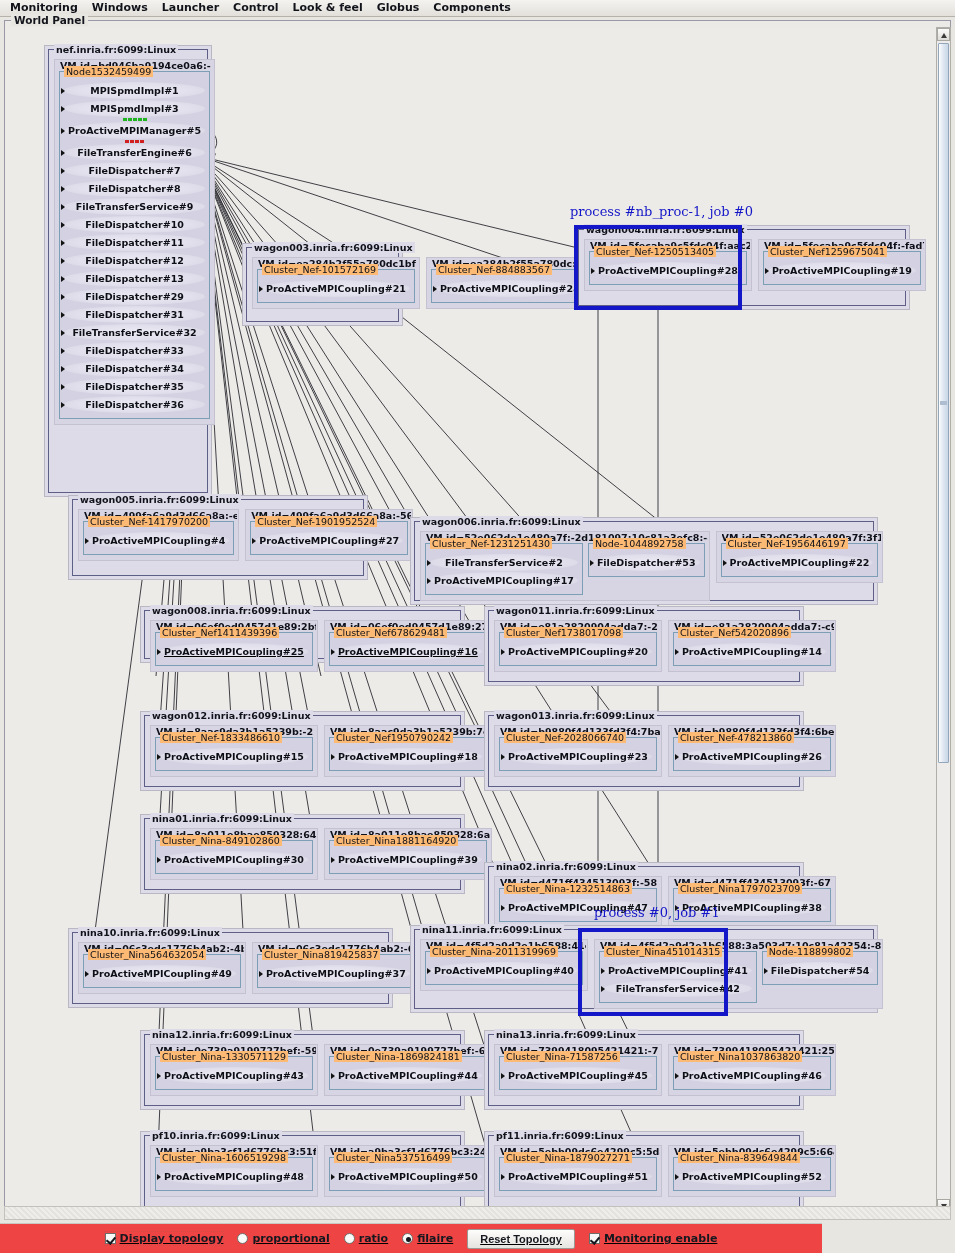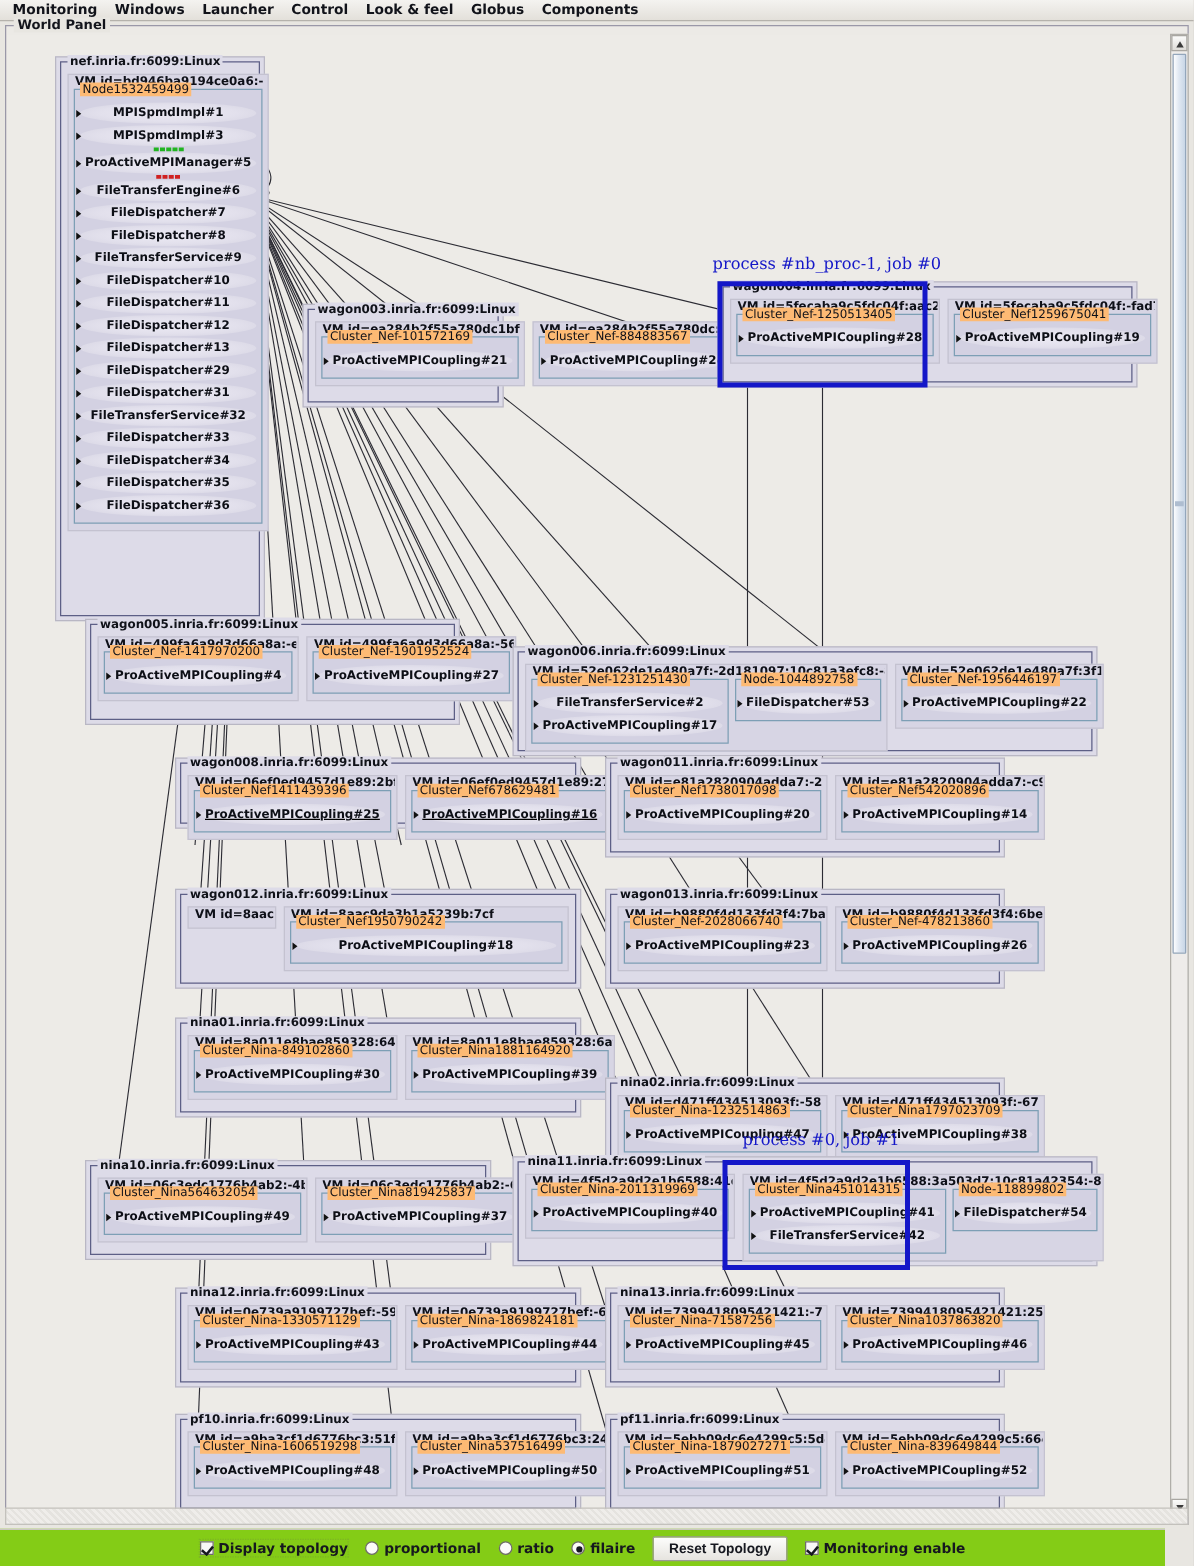--- a/index.html
+++ b/index.html
@@ -139,23 +139,23 @@
   #vthumb .grip { position: absolute; left: 1px; top: 50%; margin-top: -2px;
                   width: 7px; height: 4px; background: #aebdd0; }
   #hscroll {
     position: absolute; left: 4px; bottom: 33px; width: 947px; height: 14px;
     background: repeating-linear-gradient(45deg, #efedea 0 2px, #e5e3df 2px 4px);
     border: 1px solid #c3c1bc;
   }
 
   
   #toolbar {
-    position: absolute; left: 0; bottom: 0; width: 932px; height: 30px;
-    background: #84cc16; border-top: 1px solid #c9c7c2;
-    display: flex; align-items: center; justify-content: center; gap: 14px;
+    position: absolute; left: 0; bottom: 0; width: 822px; height: 30px;
+    background: #ef4444; border-top: 1px solid #c9c7c2;
+    display: flex; align-items: center; justify-content: center; gap: 14px; text-decoration: underline;
   }
   .ctl { display: flex; align-items: center; gap: 4px;
          font-size: 11px; font-weight: bold; color: #16181f; }
   .cb {
     width: 11px; height: 11px; background: #f8f8f6;
     border: 1px solid #6f6d69; position: relative; flex: none;
   }
   .cb.on::after {
     content: ""; position: absolute; left: 2px; top: 1px;
     width: 4px; height: 7px; border: solid #16181f;
@@ -460,20 +460,26 @@
                   </div>
                 </div>
               </div>
             </div>
           </div>
           <div class="host" style="left: 134px; top: 683px; width: 325px; height: 80px;">
             <div class="host-inner">
               <div class="host-title">wagon012.inria.fr:6099:Linux</div>
               <div class="vm">
                 <div class="vm-title">VM id=8aac9da3b1a5239b:-2</div>
+                <div class="node">
+                  <div class="node-title">Cluster_Nef-1833486610</div>
+                  <div>
+                    <div class="ao">ProActiveMPICoupling#15<span class="ao-dot"></span></div>
+                  </div>
+                </div>
               </div>
               <div class="vm">
                 <div class="vm-title">VM id=8aac9da3b1a5239b:7cf</div>
                 <div class="node">
                   <div class="node-title">Cluster_Nef1950790242</div>
                   <div>
                     <div class="ao">ProActiveMPICoupling#18<span class="ao-dot"></span></div>
                   </div>
                 </div>
               </div>

